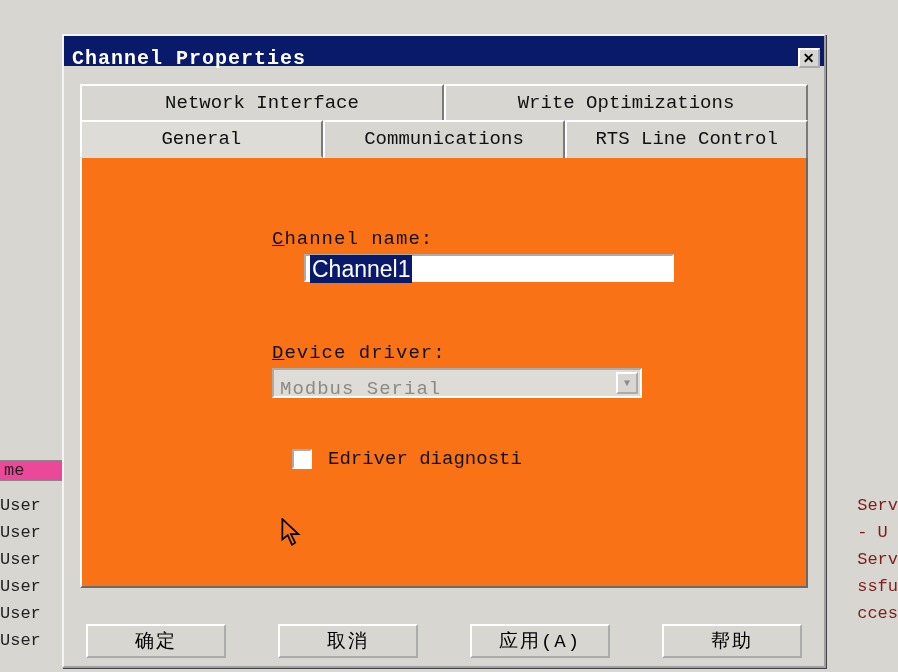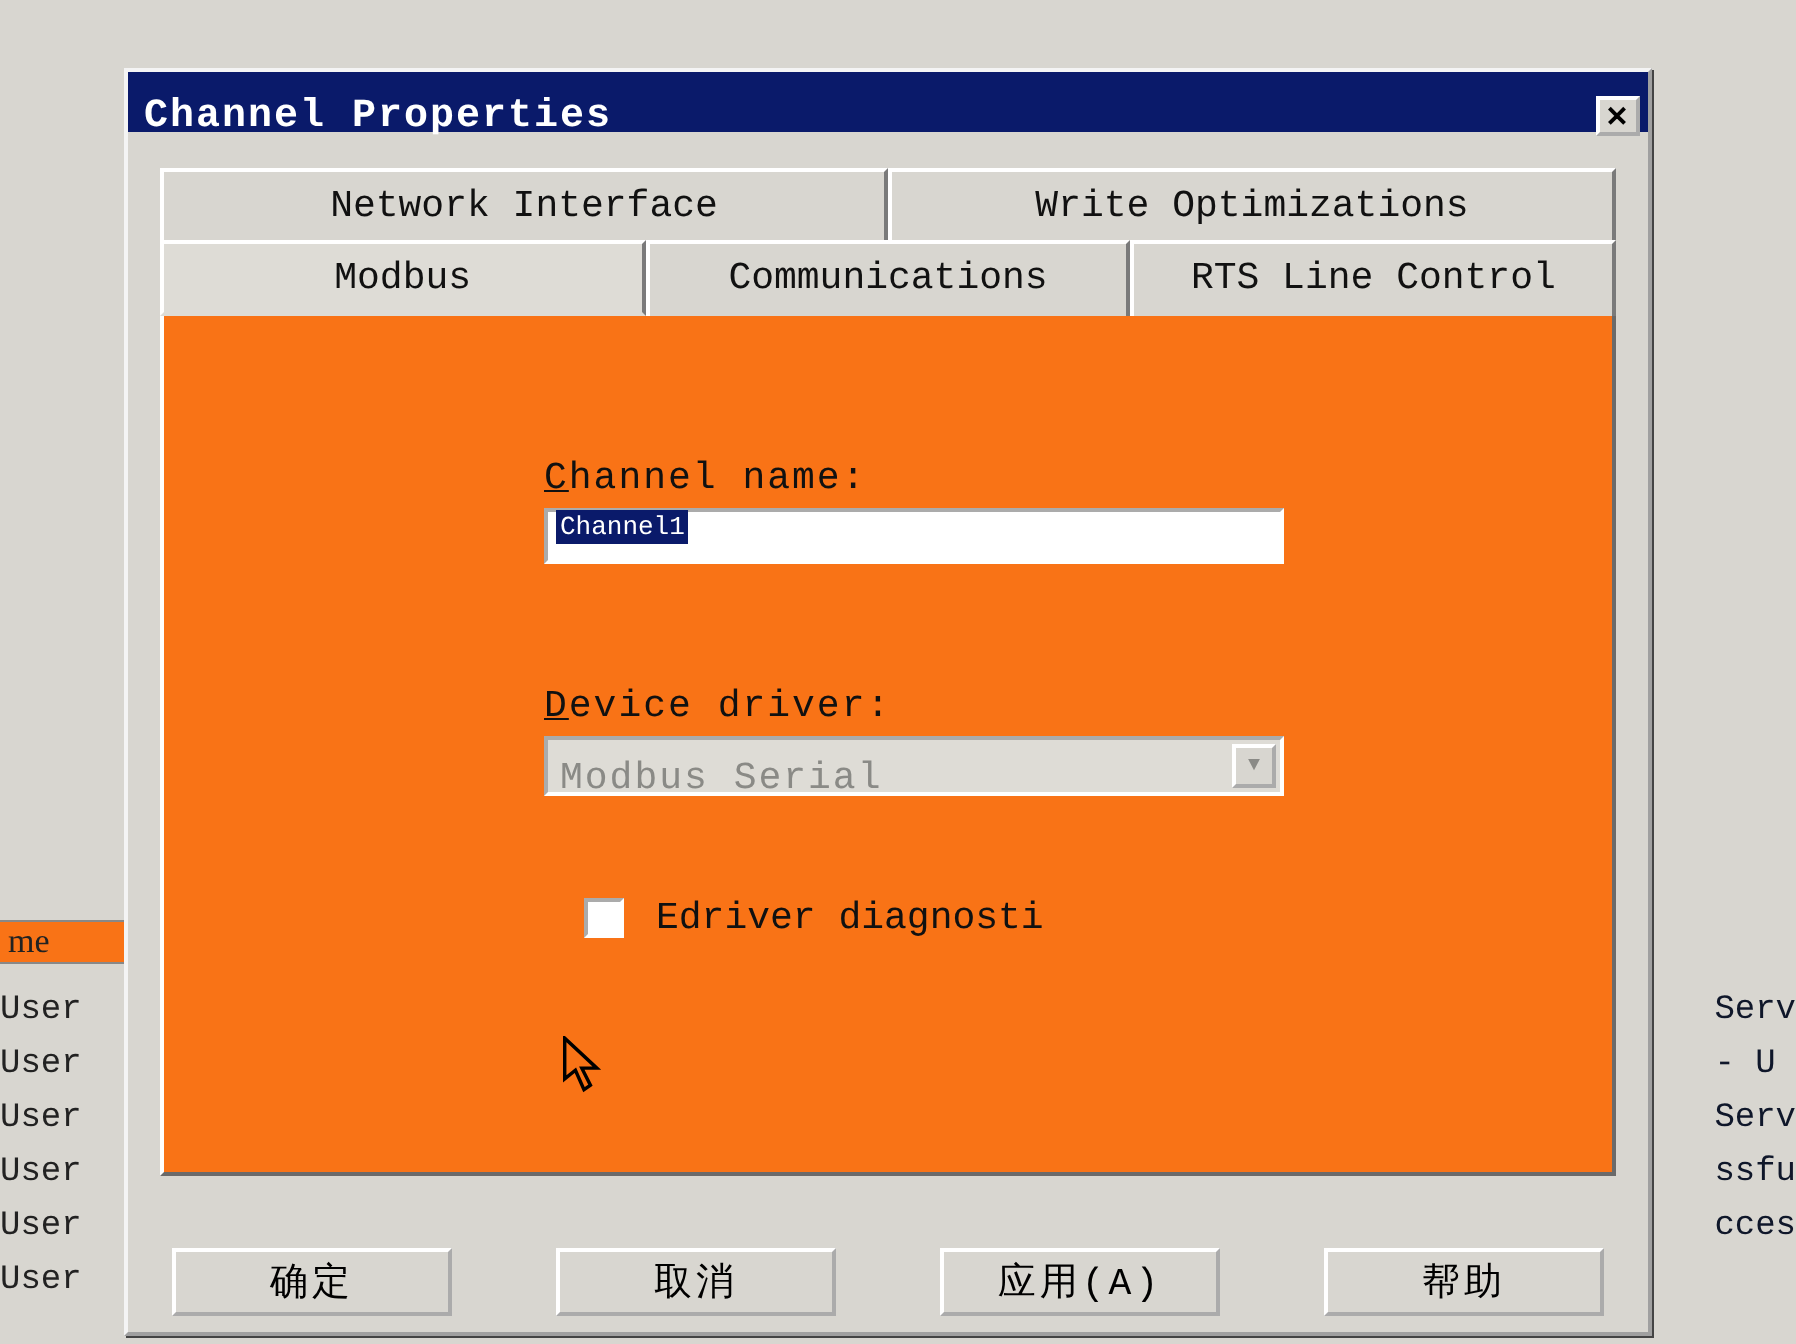--- a/index.html
+++ b/index.html
@@ -11,45 +11,45 @@
     background: #d8d6d0;
     font-family: "MS Sans Serif", "SimSun", Arial, sans-serif;
     font-size: 16px;
     overflow: hidden;
     position: relative;
   }
   .bg-header {
     position:absolute;
     top:460px;
     left:0; width:73px;
-    font-family: Liberation Serif, serif;
+    font-family: Liberation Mono, monospace;
     font-size:17px;
     padding-left:4px;
-    background:#f97316;
+    background:#ec4899;
     border-top:1px solid #888;
     border-bottom:1px solid #888;
     color:#222;
   }
   .bg-rows {
     position:absolute;
     left:0;
     top:492px;
     font-family: "Courier New", monospace;
     font-size:17px;
     line-height:27px;
     color:#222;
   }
   .bg-rows-right {
     position:absolute;
     right:0;
     top:492px;
     font-family: "Courier New", monospace;
     font-size:17px;
     line-height:27px;
-    color:#0f172a;
+    color:#7f1d1d;
     text-align:left;
   }
 
   
   .dialog {
     position: absolute;
     left: 62px;
     top: 34px;
     width: 764px;
     height: 634px;
@@ -128,26 +128,27 @@
     font-size: 19px;
     color:#111;
   }
 
   .field-label { margin-bottom:4px; letter-spacing:1px; }
   .field-label .ul { text-decoration: underline; }
 
   .text-input {
     width: 370px;
     height: 28px;
-    font-family: Liberation Mono, monospace;
-    font-size: 13px;
+    font-family: Liberation Sans, sans-serif;
+    font-size: 23px;
     border: 2px inset #fff;
     padding: 0 4px;
     background:#fff;
     color:#fff;
+    margin-left:32px;
   }
   .text-input.sel {
     background:#fff;
   }
   .text-input.sel .selspan{
     background:#0a1a6a;
     color:#fff;
     padding:1px 2px;
   }
 
@@ -247,21 +248,21 @@
     <span>Channel Properties</span>
     <div class="close">✕</div>
   </div>
 
   <div class="tabarea">
     <div class="tabrow back">
       <div class="tab">Network Interface</div>
       <div class="tab">Write Optimizations</div>
     </div>
     <div class="tabrow front">
-      <div class="tab active">Modbus</div>
+      <div class="tab active">General</div>
       <div class="tab">Communications</div>
       <div class="tab">RTS Line Control</div>
     </div>
 
     <div class="tabbody">
 
       <div class="field-label">
         <span class="ul">C</span><span>hannel name:</span>
       </div>
       <div class="text-input sel">

